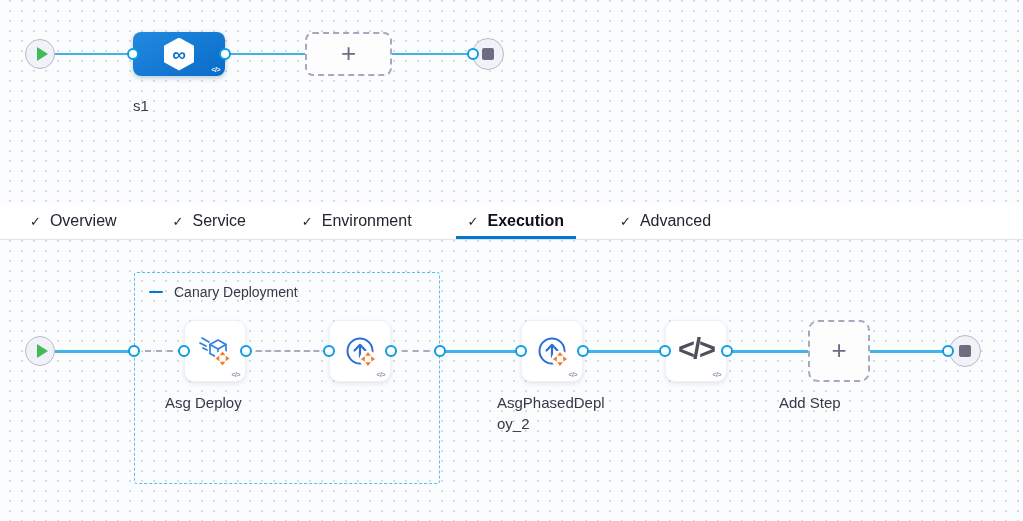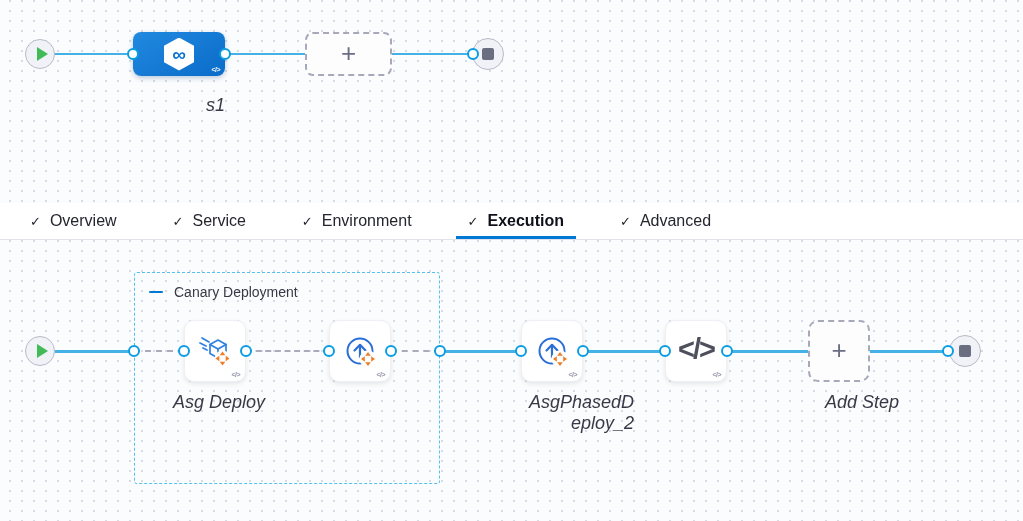--- a/index.html
+++ b/index.html
@@ -42,21 +42,21 @@
   .hexagon span { color:#0b72cf; font-size:19px; font-weight:bold; line-height:1; }
   .node-code-badge { position:absolute; right:5px; bottom:3px; font-size:7px; letter-spacing:-0.5px;
                      color:rgba(255,255,255,.92); font-weight:bold; }
 
   
   .add-box { position:absolute; border:2px dashed #a7a9ba; background:#fdfdfe;
              display:flex; align-items:center; justify-content:center; z-index:2; }
   .add-box .plus { color:#6b6d85; font-size:26px; font-weight:300; line-height:1; margin-top:-2px; }
 
   
-  .node-label { position:absolute; text-align:right; font-size:18px; color:#383946; line-height:21px; z-index:3;font-style:italic; }
+  .node-label { position:absolute; text-align:left; font-size:15px; color:#383946; line-height:21px; z-index:3; }
 
   
   .tabbar { position:absolute; top:203px; left:0; width:1023px; height:37px; background:#fff;
             border-bottom:1px solid #e0e2ec; display:flex; align-items:stretch; gap:32px;
             padding-left:18px; z-index:5; }
   .tab { position:relative; display:flex; align-items:center; gap:9px; padding:0 12px; cursor:pointer; }
   .tab .check { color:#1f2028; font-size:13px; font-weight:700; }
   .tab .tlabel { font-size:16px; color:#24252f; font-weight:500; }
   .tab.active .tlabel { font-weight:700; color:#10101a; }
   .tab.active .underline { position:absolute; left:0; right:0; bottom:0; height:3px; background:#0278d5; }
@@ -68,21 +68,21 @@
   .collapse-icon { width:14px; height:2.5px; background:#0278d5; border-radius:2px; cursor:pointer; }
   .group-title { font-size:14px; color:#383946; }
 
   
   .step-card { position:absolute; top:80px; width:62px; height:62px; background:#fff; border-radius:10px;
                border:1px solid #eef0f5; box-shadow:0 2px 4px rgba(40,41,61,.10);
                display:flex; align-items:center; justify-content:center; z-index:3; cursor:pointer; }
   .card-code-badge { position:absolute; right:5px; bottom:3px; font-size:7px; letter-spacing:-0.5px;
                      color:#9496ad; font-weight:bold; }
   .shell-glyph { font-size:29px; font-weight:700; color:#4d4f5c; letter-spacing:-2px; margin-top:-4px; }
-  .break-label { word-break:break-all;margin-left:27px; }
+  .break-label { word-break:break-all; }
 </style>
 </head>
 <body>
 
 <div class="app">
 
   <div class="canvas stage-canvas">
 
     <div class="endpoint" style="left:25px;top:39px;width:30px;height:30px;">
       <div class="play-tri"></div>

